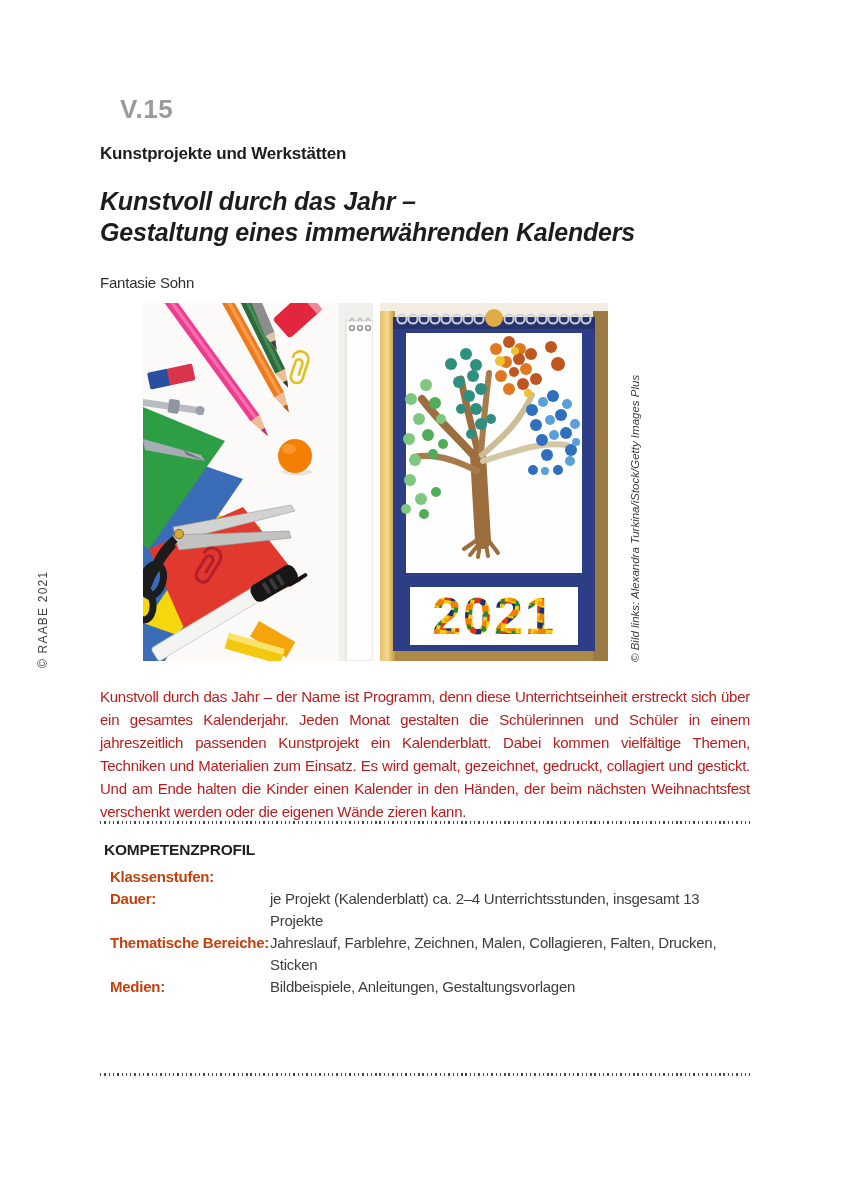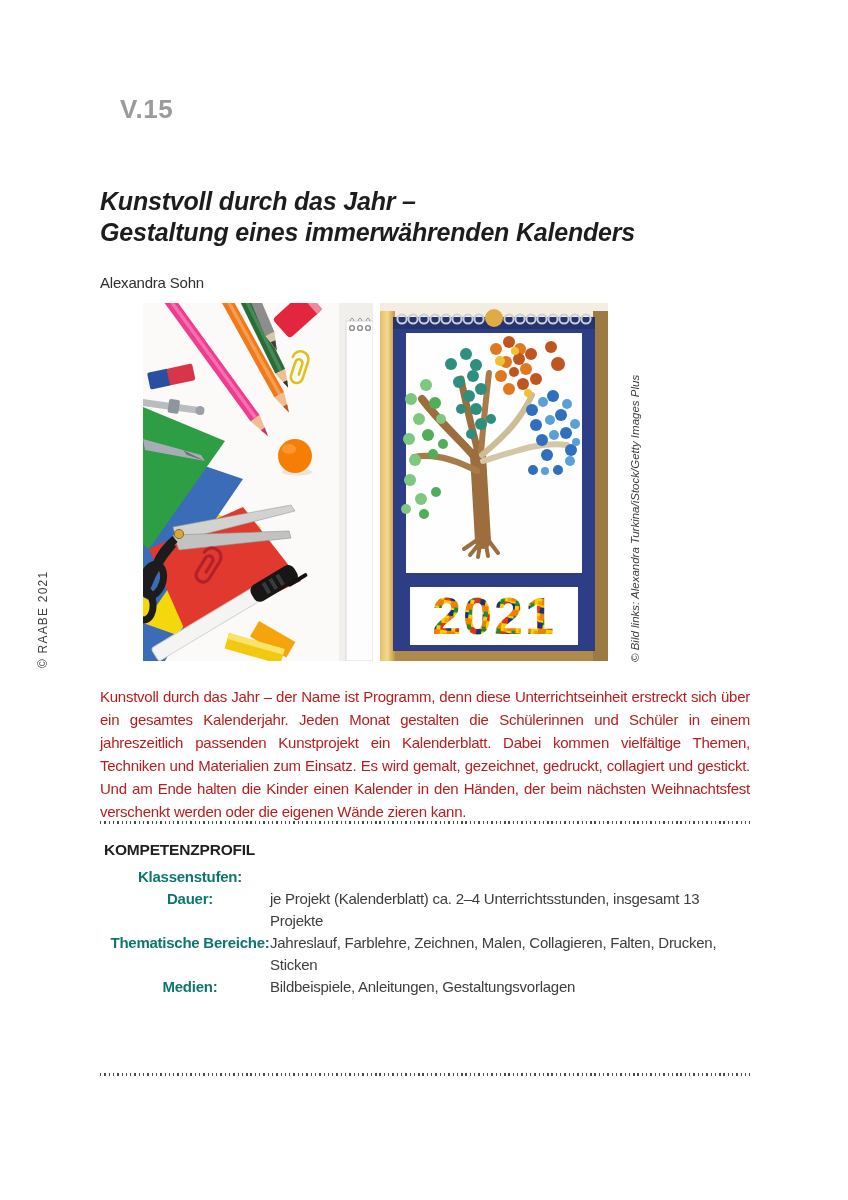--- a/index.html
+++ b/index.html
@@ -58,37 +58,38 @@
   .dotted.d2{top:1073px;}
   .profile-heading{
     position:absolute;left:104px;top:841px;
     font-size:15.5px;font-weight:bold;color:#1f1f1f;letter-spacing:-.2px;
   }
   .profile-table{
     position:absolute;left:110px;top:866px;width:640px;
     font-size:15px;line-height:22px;letter-spacing:-.25px;
   }
   .prow{display:flex;}
-  .plabel{width:160px;flex:none;font-weight:bold;color:#0f766e;text-align:center;}
+  .plabel{width:160px;flex:none;font-weight:bold;color:#c2410c;}
   .pvalue{flex:1;color:#3d3d3d;}
 </style>
 </head>
 <body>
 
 <div class="page">
 
   <div class="section-code">V.15</div>
 
+  <div class="series-title">Kunstprojekte und Werkstätten</div>
 
   <div class="doc-title">
     <span>Kunstvoll durch das Jahr –</span><br>
     <span>Gestaltung eines immerwährenden Kalenders</span>
   </div>
 
-  <div class="author">Alexandra Sohn</div>
+  <div class="author">Fantasie Sohn</div>
 
   <div class="vtext credit-left">© RAABE 2021</div>
 
   <div class="figures">
 
     <svg width="230" height="358" viewBox="0 0 230 358" xmlns="http://www.w3.org/2000/svg">
       <rect width="230" height="358" fill="#fbfaf8"></rect>
       <rect x="196" width="34" height="358" fill="#f1efec"></rect>
 
       <g>

